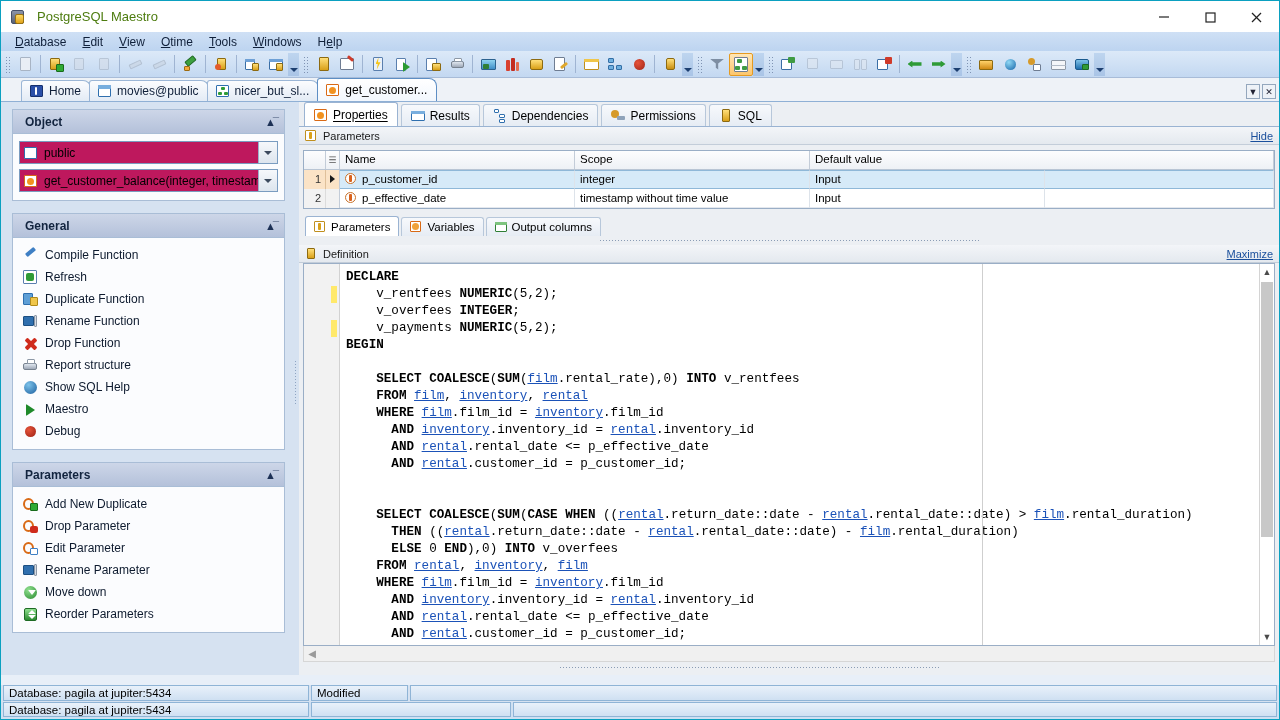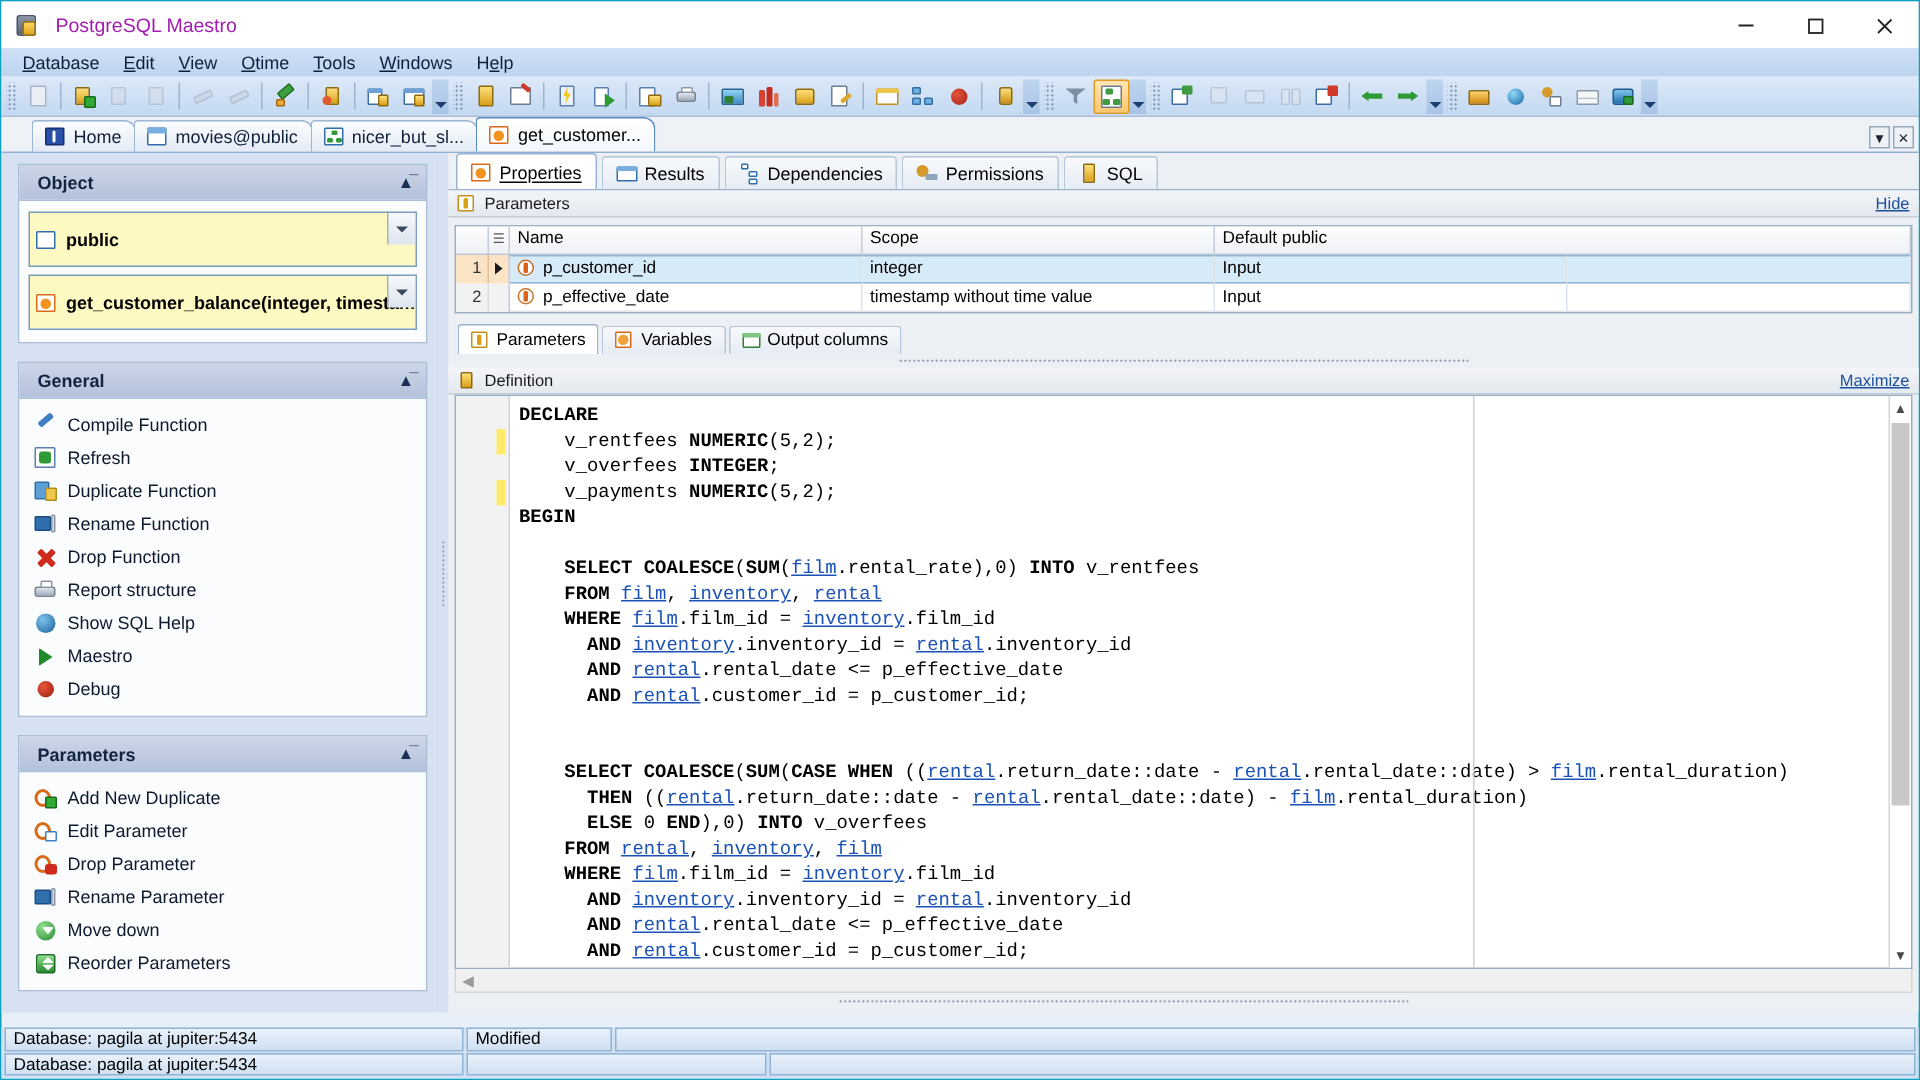--- a/index.html
+++ b/index.html
@@ -11,21 +11,21 @@
     background:#d6e5f5;
   }
   #app { position:relative; width:1280px; height:720px;
          border:1px solid #0ba0c0; background:#e8eff8; }
 
   
   .titlebar { height:31px; background:#ffffff; display:flex; align-items:center; }
   .tb-icon { width:18px; height:18px; margin-left:9px; margin-right:9px; position:relative; flex:none; }
   .tb-icon .b1{position:absolute;left:1px;top:2px;width:13px;height:14px;background:linear-gradient(180deg,#8c94a8,#5a6274);border:1px solid #46506a;border-radius:2px;}
   .tb-icon .b2{position:absolute;left:5px;top:6px;width:9px;height:10px;background:linear-gradient(180deg,#ffd964,#e0a31c);border:1px solid #9a7210;border-radius:2px;}
-  .tb-title { font-size:13px; color:#a21caf; }
+  .tb-title { font-size:13px; color:#4d7c0f; }
   .win-btns { margin-left:auto; display:flex; height:31px; }
   .win-btn { width:46px; height:31px; display:flex; align-items:center; justify-content:center;
              font-size:14px; color:#222; }
   .win-btn svg { display:block; }
 
   
   .menubar { height:19px; background:linear-gradient(180deg,#cfe0f5,#bdd4f0);
              display:flex; align-items:center; padding-left:6px; }
   .menu-item { padding:2px 8px; font-size:12px; color:#10203a; }
   .menu-item u { text-decoration:underline; }
@@ -75,23 +75,23 @@
   
   .panel { background:#fdfdfe; border:1px solid #a9bdd6; margin-bottom:12px; }
   .panel-hd { height:24px; background:linear-gradient(180deg,#cdd6e8,#b4c1da);
               display:flex; align-items:center; padding:0 8px 0 12px;
               font-weight:bold; font-size:12px; color:#12243f; border-bottom:1px solid #a9bdd6; }
   .panel-hd .chev { margin-left:auto; color:#1c3055; font-size:11px; }
   .panel-bd { padding:6px 4px 7px 6px; background:#fbfcfe; }
   .plist-item { display:flex; align-items:center; gap:7px; height:22px; padding-left:4px;
                 font-size:12px; color:#0d1a2e; }
 
-  .combo { height:37px; background:#fef9c3; border:1px solid #7a9cc0; display:flex; align-items:center;
+  .combo { height:23px; background:#be185d; border:1px solid #7a9cc0; display:flex; align-items:center;
            margin:5px 3px 4px 3px; padding-left:4px; gap:6px; font-size:12px; position:relative;
-           overflow:hidden;font-weight:bold; }
+           overflow:hidden; }
   .combo .cbtext { white-space:nowrap; overflow:hidden; }
   .combo .arrow { position:absolute; right:0; top:0; width:19px; height:21px;
                   background:linear-gradient(180deg,#f6f8fb,#dde5ee); border-left:1px solid #9bb2cc;
                   display:flex; align-items:center; justify-content:center; }
   .combo .arrow i { border-left:4px solid transparent; border-right:4px solid transparent;
                     border-top:4px solid #3c4a5e; }
 
   
   .ctabs { height:25px; background:#eceff3; display:flex; align-items:flex-end; padding-left:5px;
            border-bottom:1px solid #9ab3d2; }
@@ -605,30 +605,30 @@
           <div class="plist-item">
             <span class="ic" style="width:15px;height:15px">
               <span class="sq" style="left:0;top:1px;width:11px;height:12px;border:2px solid #d96a16;border-radius:50%;background:none"></span>
               <span class="sq" style="left:7px;top:6px;width:8px;height:8px;background:#2faa34;border:1px solid #186b1c"></span>
               </span>
             <span>Add New Duplicate</span>
           </div>
           <div class="plist-item">
             <span class="ic" style="width:15px;height:15px">
               <span class="sq" style="left:0;top:1px;width:11px;height:12px;border:2px solid #d96a16;border-radius:50%;background:none"></span>
+              <span class="sq" style="left:7px;top:7px;width:8px;height:7px;background:#cf2b1c;border-radius:2px"></span>
+              </span>
+            <span>Drop Parameter</span>
+          </div>
+          <div class="plist-item">
+            <span class="ic" style="width:15px;height:15px">
+              <span class="sq" style="left:0;top:1px;width:11px;height:12px;border:2px solid #d96a16;border-radius:50%;background:none"></span>
               <span class="sq" style="left:7px;top:7px;width:8px;height:7px;background:#fff;border:1px solid #3e7fc4"></span>
               </span>
             <span>Edit Parameter</span>
-          </div>
-          <div class="plist-item">
-            <span class="ic" style="width:15px;height:15px">
-              <span class="sq" style="left:0;top:1px;width:11px;height:12px;border:2px solid #d96a16;border-radius:50%;background:none"></span>
-              <span class="sq" style="left:7px;top:7px;width:8px;height:7px;background:#cf2b1c;border-radius:2px"></span>
-              </span>
-            <span>Drop Parameter</span>
           </div>
           <div class="plist-item">
             <span class="ic" style="width:15px;height:15px">
               <span class="sq" style="left:0;top:2px;width:11px;height:10px;background:#2f6fae;border:1px solid #1c4f82"></span>
               <span class="sq" style="left:11px;top:1px;width:3px;height:12px;background:#d5dbe4;border:1px solid #8d98a6"></span>
               </span>
             <span>Rename Parameter</span>
           </div>
           <div class="plist-item">
             <span class="ic" style="width:15px;height:15px">
@@ -701,21 +701,21 @@
       </div>
 
       <div class="gridbox">
         <div class="grid-head">
           <div class="gh" style="width:22px;"></div>
           <div class="gh" style="width:14px; text-align:center; padding-left:0;">
             <span style="font-size:9px;color:#555;">☰</span>
           </div>
           <div class="gh" style="width:235px">Name</div>
           <div class="gh" style="width:235px">Scope</div>
-          <div class="gh" style="flex:1">Default public</div>
+          <div class="gh" style="flex:1">Default value</div>
         </div>
         <div class="grid-row sel" style="background:#fff">
           <div class="gc rownum" style="background:#fbe3c6;border-right:1px solid #dfc09a;">1</div>
           <div class="gc rowind" style="background:#fbe3c6;">
             <span style="width:0;height:0;border-left:5px solid #1a1a1a;border-top:4px solid transparent;border-bottom:4px solid transparent;display:block"></span>
           </div>
           <div class="gc selcell" style="width:235px">
             <span class="ic" style="width:12px;height:12px;flex:none">
               <span class="sq" style="left:0;top:0;width:11px;height:11px;border:1px solid #c8722a;border-radius:50%;background:#fff"></span>
               <span class="sq" style="left:4px;top:2px;width:3px;height:7px;background:#d9621c"></span>

